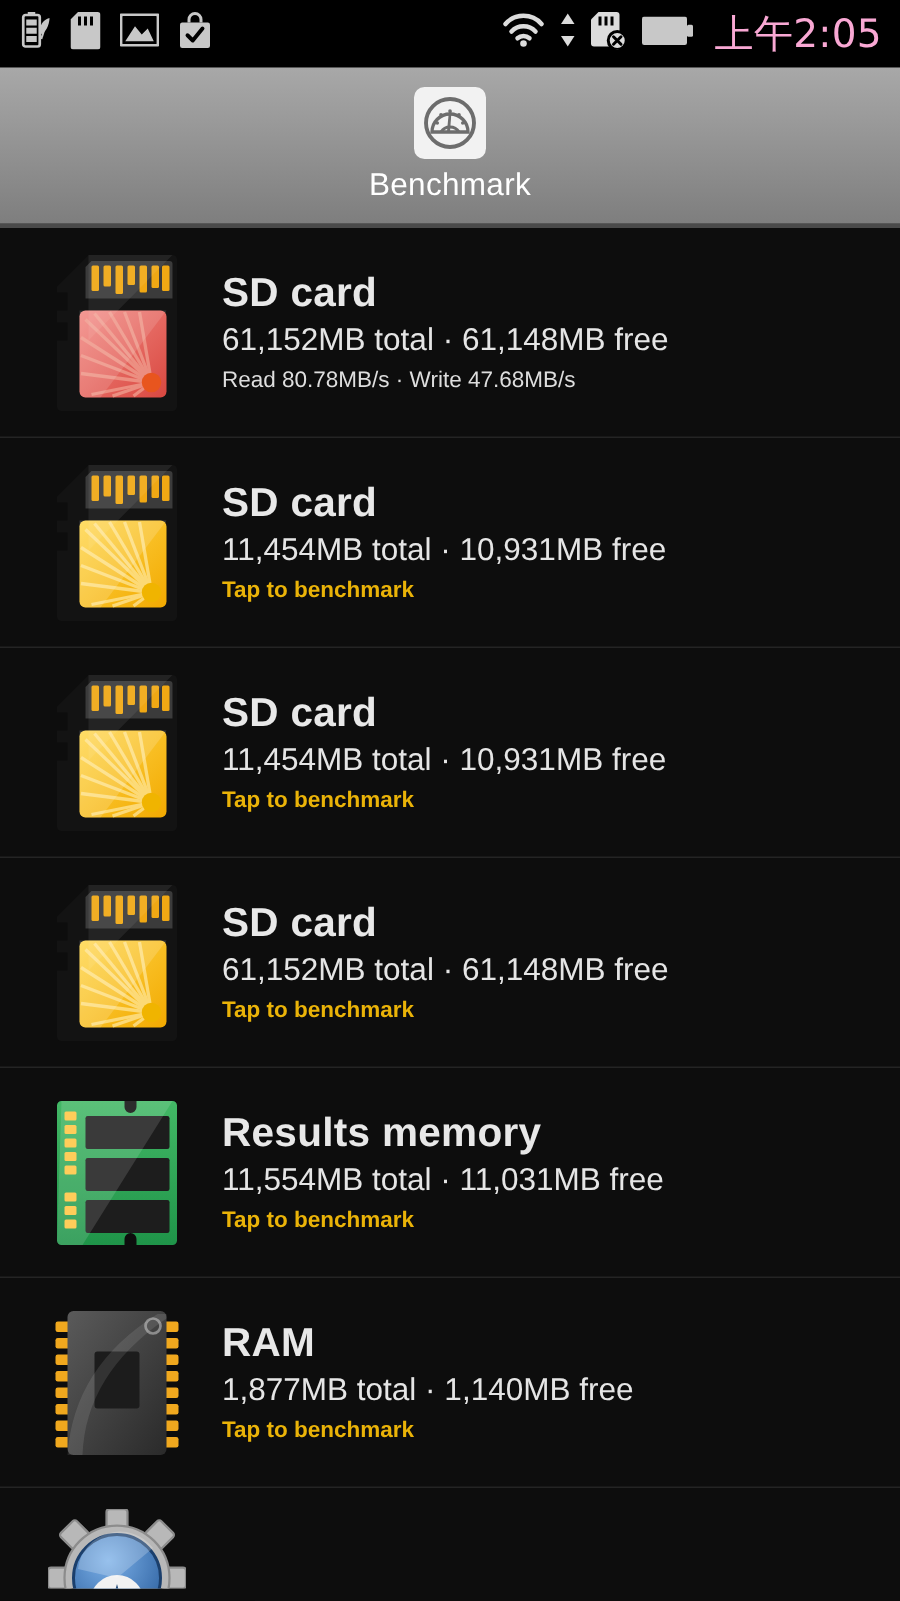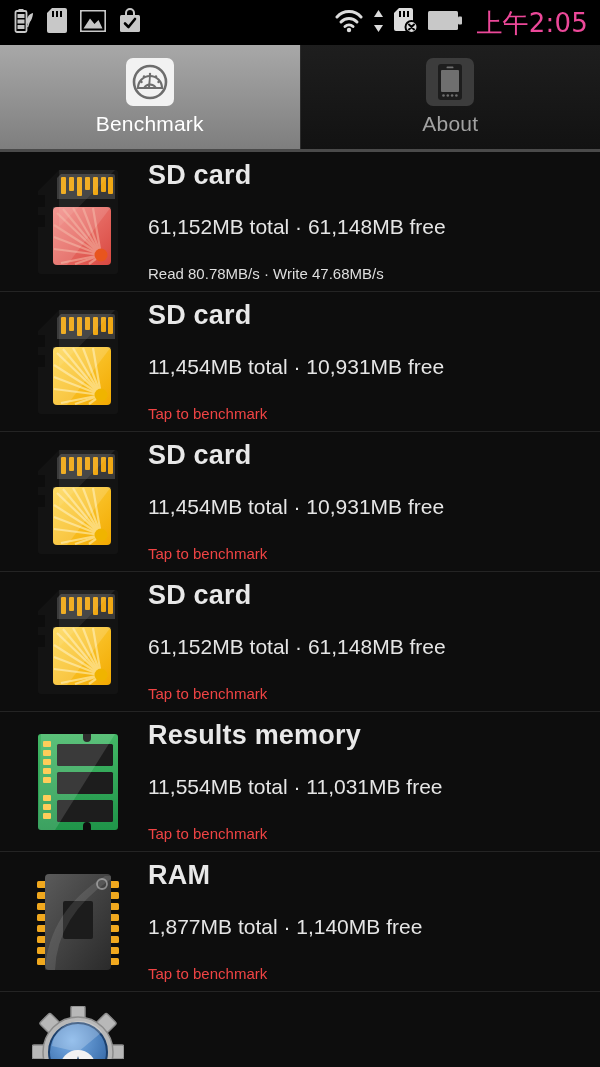--- a/index.html
+++ b/index.html
@@ -28,21 +28,21 @@
     padding: 0 12px 0 14px;
     position: relative;
   }
   .sb-left { display: flex; align-items: center; gap: 13px; }
   .sb-right {
     display: flex; align-items: center; gap: 10px;
     margin-left: auto;
   }
   .sb-icon { display: block; }
   .sb-clock {
-    color: #ec4899;
+    color: #f9a8d4;
     font-size: 26px;
     letter-spacing: 0.2px;
     font-family: "DejaVu Sans", sans-serif;
     margin-left: 4px;
     line-height: 1;
   }
 
   
   .tabbar {
     display: flex;
@@ -100,40 +100,40 @@
     height: 120px;
     display: flex;
     align-items: center;
     justify-content: center;
   }
   .row-text {
     padding-left: 22px;
     display: flex;
     flex-direction: column;
     justify-content: flex-start;
-    gap: 20px;
+    gap: 0;
   }
   .row-title {
     font-size: 27px;
     font-weight: bold;
     color: #e8e8e8;
     letter-spacing: .2px;
     line-height: 1.25;
   }
   .row-sub {
     font-size: 21px;
     color: #e5e5e5;
     line-height: 1.45;
   }
   .row-action {
     font-size: 15px;
     color: #dedede;
     line-height: 1.45;
   }
-  .row-action.hint { color: #ef4444; }
+  .row-action.hint { color: #eab308; font-weight: bold; }
 
   .row-partial {
     height: 67px;
     border-bottom: none;
     align-items: flex-start;
     overflow: hidden;
   }
   .row-partial .row-icon { height: 67px; align-items: flex-start; }
 </style>
 </head>
@@ -235,34 +235,20 @@
           <circle cx="19" cy="11" r="1.2" fill="#6d6d6d"></circle>
           <circle cx="25" cy="13.5" r="1.2" fill="#6d6d6d"></circle>
           <circle cx="27.5" cy="19" r="1.2" fill="#6d6d6d"></circle>
           <path d="M13 25 A7 7 0 0 1 25 25" fill="none" stroke="#6d6d6d" stroke-width="2"></path>
         </svg>
       </div>
       <div class="tab-label">Benchmark</div>
     </div>
 
 
-    <div class="tab">
-      <div class="tab-icon-box">
-        <svg width="26" height="38" viewBox="0 0 26 38">
-          <rect x="1" y="1" width="24" height="36" rx="3" fill="#1d1d1d"></rect>
-          <rect x="4" y="7" width="18" height="22" rx="1" fill="#6f6f6f"></rect>
-          <rect x="9.5" y="3.5" width="7" height="1.8" rx="0.9" fill="#6f6f6f"></rect>
-          <circle cx="6.5" cy="32.5" r="1.3" fill="#6f6f6f"></circle>
-          <circle cx="10.8" cy="32.5" r="1.3" fill="#6f6f6f"></circle>
-          <circle cx="15.1" cy="32.5" r="1.3" fill="#6f6f6f"></circle>
-          <circle cx="19.4" cy="32.5" r="1.3" fill="#6f6f6f"></circle>
-        </svg>
-      </div>
-      <div class="tab-label">About</div>
-    </div>
 
   </div>
 
   <div class="list">
 
     <div class="row">
       <div class="row-icon">
         <svg width="82" height="106" viewBox="0 0 82 106">
           <defs>
             <linearGradient id="redBody" x1="0" y1="0" x2="1" y2="1">

